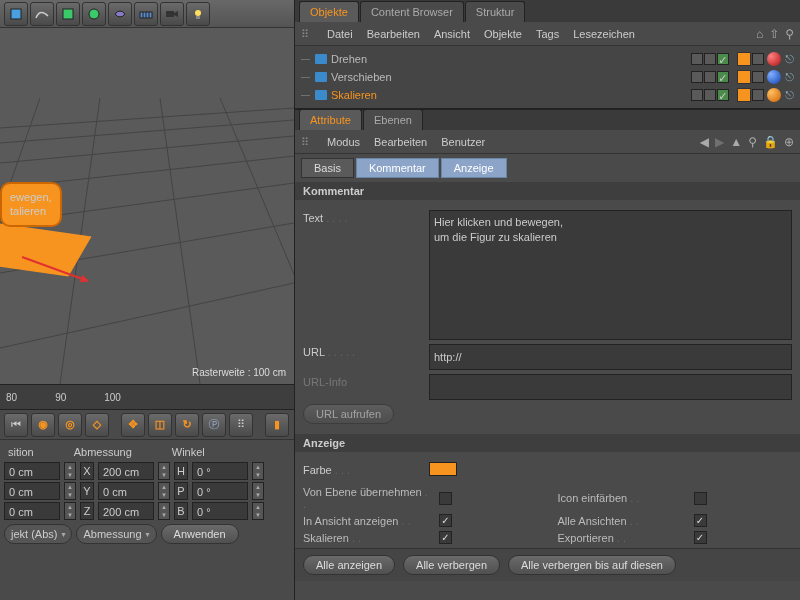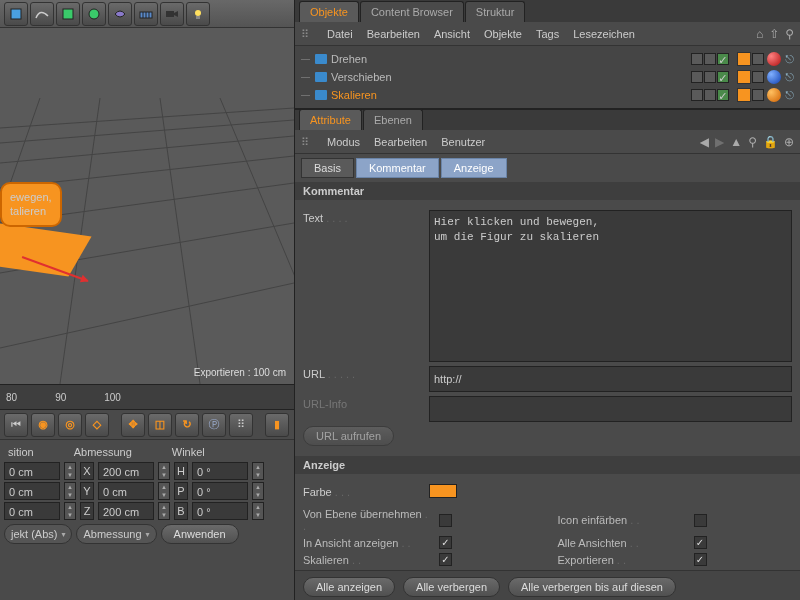--- a/index.html
+++ b/index.html
@@ -59,21 +59,21 @@
 .tag-header{display:flex;align-items:center;gap:6px;padding:5px 8px;background:#4e4e4e;border-bottom:1px solid #333}
 .tag-header .tico{width:16px;height:16px;background:#f79420;border:1px solid #333}
 .subtabs{display:flex;padding:4px 6px;gap:2px;background:#4a4a4a}
 .subtab{padding:3px 12px;background:#5a5a5a;border:1px solid #333;cursor:pointer;color:#ddd}
 .subtab.active{background:#8ca4c8;color:#fff;border-color:#6a84a8}
 .group-label{background:#3e3e3e;padding:3px 8px;color:#ccc;font-weight:bold}
 .form{padding:6px 8px}
 .form-row{display:flex;align-items:flex-start;gap:6px;margin:4px 0}
 .form-lbl{width:120px;color:#bbb;padding-top:2px}
 .dots{color:#666}
-.ta{flex:1;height:152px;background:#3a3a3a;border:1px solid #222;padding:4px;color:#ccc;line-height:1.4;resize:none;font-family:Liberation Mono, monospace;font-size:11px}
+.ta{flex:1;height:130px;background:#3a3a3a;border:1px solid #222;padding:4px;color:#ccc;line-height:1.4;resize:none;font-family:Liberation Sans, sans-serif;font-size:11px}
 .txt-in{flex:1;height:18px;background:#3a3a3a;border:1px solid #222;padding:12px 4px;color:#ccc}
 .ro{color:#777}
 .swatch{width:28px;height:14px;background:#f79420;border:1px solid #222;cursor:pointer}
 .chk{width:13px;height:13px;background:#3a3a3a;border:1px solid #222;display:inline-flex;align-items:center;justify-content:center;cursor:pointer}
 .chk.on::after{content:"✓";font-size:10px;color:#ddd}
 .check-grid{display:grid;grid-template-columns:1fr 1fr;gap:4px 20px;padding:4px 8px}
 .check-item{display:flex;align-items:center;gap:6px}
 .check-item .cl{width:130px;color:#bbb}
 .footer-btns{display:flex;gap:8px;padding:6px 8px;border-top:1px solid #333;background:#454545}
 </style>
@@ -144,21 +144,21 @@
         <line x1="160" y1="70" x2="200" y2="356"></line>
           <line x1="220" y1="70" x2="340" y2="356"></line>
       </g>
     </svg>
     <div class="vp-plane"></div>
     <div class="vp-axis-r"></div>
     <div class="vp-note">
       <span>ewegen,</span><br>
       <span>talieren</span>
     </div>
-    <div class="vp-status">Exportieren : 100 cm</div>
+    <div class="vp-status">Rasterweite : 100 cm</div>
   </div>
 
   <div class="timeline">
     <span class="tl-tick">80</span>
     <span class="tl-tick">90</span>
     <span class="tl-tick">100</span>
   </div>
 
   <div class="transport">
     <div class="tp-btn">⏮</div>

